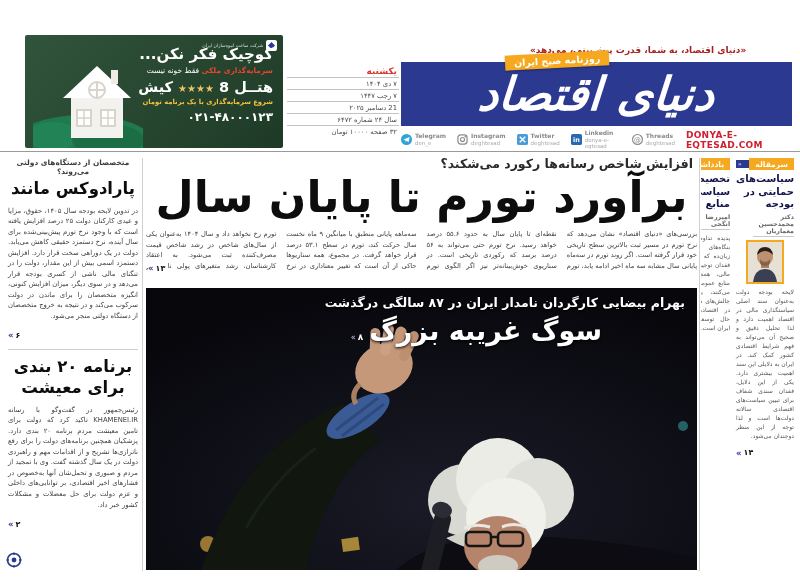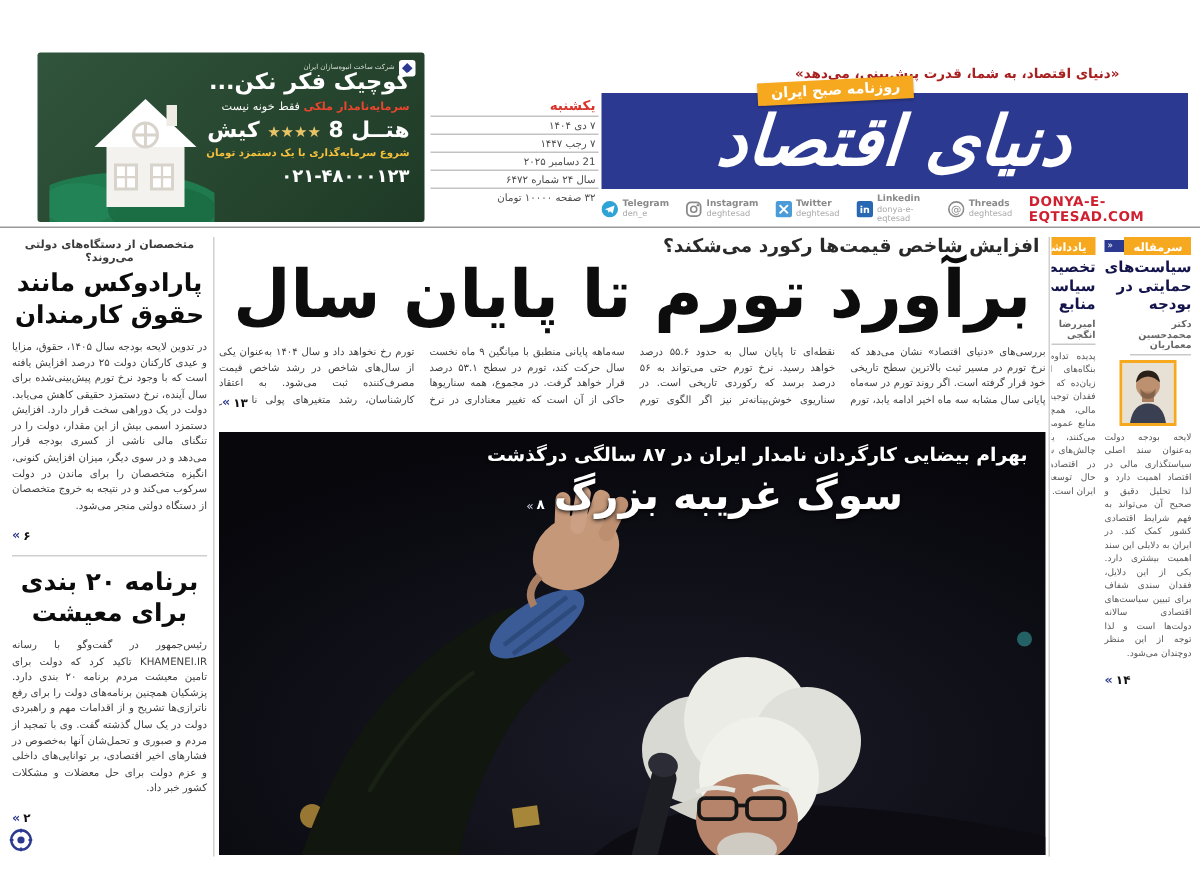--- a/index.html
+++ b/index.html
@@ -113,29 +113,29 @@
 <div class="ad">
   <div class="ad-brand">
     <span class="ad-logo">
         <i></i>
       </span>
     <span class="ad-brand-text">شرکت ساخت انبوه‌سازان ایران</span>
   </div>
   <div class="ad-text">
     <div class="ad-l1">کوچیک فکر نکن...</div>
     <div class="ad-l2">
-      <span class="hl">سرمایه‌نامدار ملکی</span>
+      <span class="hl">سرمایه‌گذاری ملکی</span>
       <span>فقط خونه نیست</span>
     </div>
     <div class="ad-l3">
       <span>هتــل 8</span>
       <span class="stars">★★★★</span>
       <span>کیش</span>
     </div>
-    <div class="ad-l4">شروع سرمایه‌گذاری با یک دستمزد تومان</div>
+    <div class="ad-l4">شروع سرمایه‌گذاری با یک برنامه تومان</div>
     <div class="ad-phone ltr">۰۲۱-۴۸۰۰۰۱۲۳</div>
   </div>
   <svg class="ad-house" viewBox="0 0 110 100" width="110" height="100">
     <ellipse cx="50" cy="95" rx="70" ry="28" fill="#1f7a4d"></ellipse>
     <ellipse cx="20" cy="88" rx="26" ry="14" fill="#23865a" opacity=".8"></ellipse>
     <ellipse cx="75" cy="92" rx="36" ry="16" fill="#1b6b44" opacity=".9"></ellipse>
     <rect x="38" y="48" width="52" height="42" fill="#f4f2ee"></rect>
     <polygon points="30,50 64,18 98,50" fill="#ffffff"></polygon>
     <rect x="78" y="22" width="7" height="14" fill="#efece6"></rect>
     <circle cx="64" cy="42" r="8" fill="#fff" stroke="#d8d4cc" stroke-width="2"></circle>
@@ -215,21 +215,21 @@
       </span>
   </div>
   <span class="site">DONYA-E-EQTESAD.COM</span>
 </div>
 
 <div class="hrule"></div>
 <div class="vline" style="left:142px;"></div>
 <div class="vline" style="left:699px;"></div>
 
 <div class="lead">
-  <div class="lead-kicker">افزایش شاخص قیمت‌ها رکورد می‌شکند؟</div>
+  <div class="lead-kicker">افزایش شاخص رسانه‌ها رکورد می‌شکند؟</div>
   <div class="lead-headline">برآورد تورم تا پایان سال</div>
   <div class="lead-cols">
     <span>بررسی‌های «دنیای اقتصاد» نشان می‌دهد که نرخ تورم در مسیر ثبت بالاترین سطح تاریخی خود قرار گرفته است. اگر روند تورم در سه‌ماه پایانی سال مشابه سه ماه اخیر ادامه یابد، تورم نقطه‌ای تا پایان سال به حدود ۵۵.۶ درصد خواهد رسید. نرخ تورم حتی می‌تواند به ۵۶ درصد برسد که رکوردی تاریخی است. در سناریوی خوش‌بینانه‌تر نیز اگر الگوی تورم سه‌ماهه پایانی منطبق با میانگین ۹ ماه نخست سال حرکت کند، تورم در سطح ۵۳.۱ درصد قرار خواهد گرفت. در مجموع، همه سناریوها حاکی از آن است که تغییر معناداری در نرخ تورم رخ نخواهد داد و سال ۱۴۰۴ به‌عنوان یکی از سال‌های شاخص در رشد شاخص قیمت مصرف‌کننده ثبت می‌شود. به اعتقاد کارشناسان، رشد متغیرهای پولی ناشی از استقراض دولت از بانک مرکزی، افت درآمدهای ارزی و افزایش ریسک‌های سیاسی، مهم‌ترین عوامل تداوم تورم بالا در سال جاری بوده‌اند.</span>
     <span class="lead-ref pageref">
       <span class="g">«</span>
       <b>۱۳</b>
     </span>
   </div>
 </div>
 
@@ -288,21 +288,20 @@
       <b>۸</b>
     </span>
   </div>
 </div>
 
 <div class="leftcol">
   <div>
     <div class="a-kicker">متخصصان از دستگاه‌های دولتی می‌روند؟</div>
     <div class="a-title">
       <span>پارادوکس مانند</span><br>
-      <span>حقوق کارمندان</span>
     </div>
     <div class="a-body">در تدوین لایحه بودجه سال ۱۴۰۵، حقوق، مزایا و عیدی کارکنان دولت ۲۵ درصد افزایش یافته است که با وجود نرخ تورم پیش‌بینی‌شده برای سال آینده، نرخ دستمزد حقیقی کاهش می‌یابد. دولت در یک دوراهی سخت قرار دارد. افزایش دستمزد اسمی بیش از این مقدار، دولت را در تنگنای مالی ناشی از کسری بودجه قرار می‌دهد و در سوی دیگر، میزان افزایش کنونی، انگیزه متخصصان را برای ماندن در دولت سرکوب می‌کند و در نتیجه به خروج متخصصان از دستگاه دولتی منجر می‌شود.</div>
     <div class="a-foot"><span class="pageref">
       <span class="g">«</span>
       <b>۶</b>
         </span>
     </div>
   </div>
   <div class="a-div"></div>
   <div>

